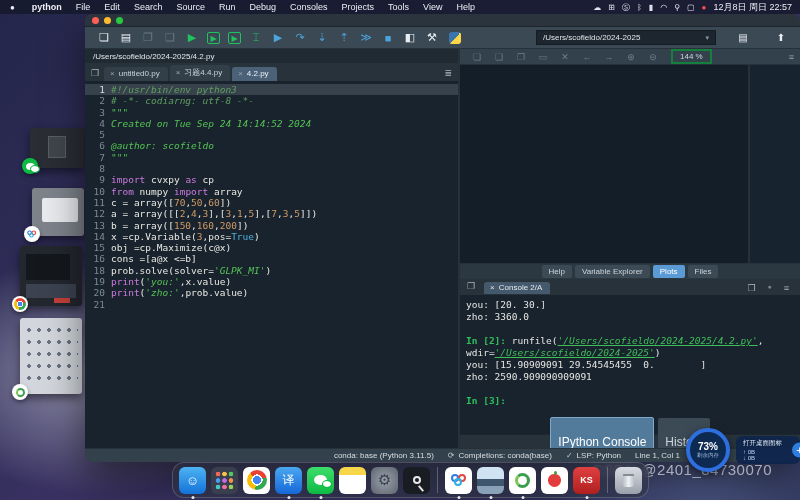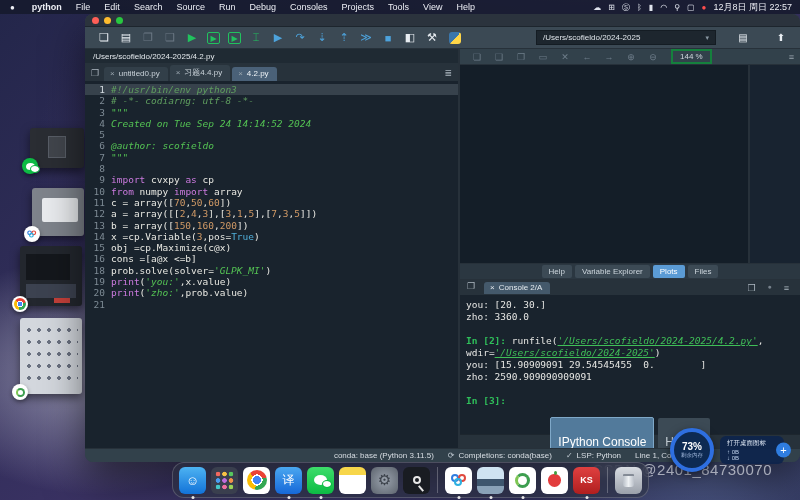--- a/index.html
+++ b/index.html
@@ -151,21 +151,21 @@
   .apple-shape::after { content:""; position:absolute; top:-3px; left:6px; width:3px; height:4px; background:#3f9e3f; border-radius:50%; }
   .ic-seal { background:linear-gradient(180deg,#e04040,#b01f1f); font-size:9px; font-weight:bold; }
   .ic-trash { background:linear-gradient(180deg,#d8dce2,#9aa0aa); }
   .trash-body { width:11px; height:13px; background:linear-gradient(90deg,#b9bfc8,#eef1f4,#b9bfc8); border-radius:1px 1px 3px 3px; border-top:2px solid #848b96; }
   
   .thumb { position:absolute; border-radius:3px; box-shadow:0 4px 10px rgba(0,0,0,0.5); z-index:5; }
   .badge { position:absolute; width:16px; height:16px; border-radius:4px; bottom:-6px; left:-8px;
     display:flex; align-items:center; justify-content:center; box-shadow:0 2px 4px rgba(0,0,0,0.4); }
   .badge.round { border-radius:50%; }
   
-  .monitor-widget { position:absolute; right:16px; bottom:28px; z-index:80; display:flex; align-items:center; }
+  .monitor-widget { position:absolute; right:0px; bottom:28px; z-index:80; display:flex; align-items:center; }
   .gauge { width:44px; height:44px; border-radius:50%; background:#0d2a52; border:4px solid #2e6fe0;
     display:flex; flex-direction:column; align-items:center; justify-content:center; box-shadow:0 3px 8px rgba(0,0,0,0.5); }
   .gauge .pct { color:#fff; font-size:10px; font-weight:bold; }
   .gauge .lbl { color:#9fb6da; font-size:5.5px; }
   .net-panel { background:rgba(13,36,76,0.92); border-radius:6px; margin-left:6px; padding:3px 18px 3px 7px;
     color:#dfe8f5; position:relative; }
   .net-panel .title { font-size:6.5px; margin-bottom:1px; }
   .net-panel .row { font-size:6px; color:#bcd0ea; }
   .plus-btn { position:absolute; right:-7px; top:50%; transform:translateY(-50%); width:15px; height:15px;
     border-radius:50%; background:#2f7de0; color:#fff; font-size:11px; line-height:14px; text-align:center; }

